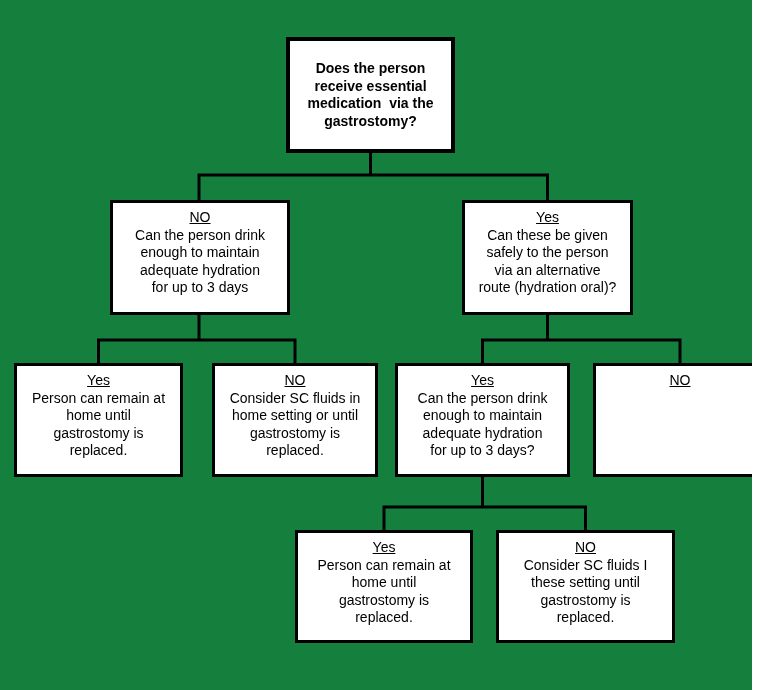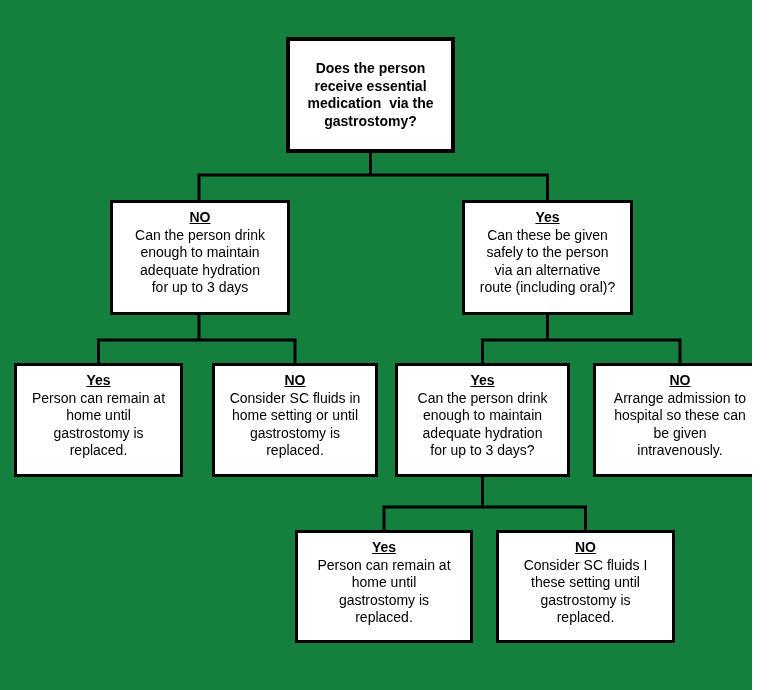--- a/index.html
+++ b/index.html
@@ -34,21 +34,21 @@
   }
   .node.root {
     border-width: 4px;
     display: flex;
     align-items: center;
     justify-content: center;
     padding: 0 2px;
     font-weight: bold;
   }
   .node-label {
-    font-weight: bold;
+    font-weight: normal;
     text-decoration: underline;
   }
   .node-text {
     white-space: pre-wrap;
   }
 </style>
 </head>
 <body>
 
 <div class="stage">
@@ -73,21 +73,21 @@
 enough to maintain
 adequate hydration
 for up to 3 days</div>
   </div>
 
   <div class="node" style="left:462px; top:200px; width:171px; height:115px;">
     <div class="node-label">Yes</div>
     <div class="node-text">Can these be given
 safely to the person
 via an alternative
-route (including oral)?</div>
+route (hydration oral)?</div>
   </div>
 
   <div class="node" style="left:14px; top:363px; width:169px; height:114px;">
     <div class="node-label">Yes</div>
     <div class="node-text">Person can remain at
 home until
 gastrostomy is
 replaced.</div>
   </div>
 
@@ -102,24 +102,20 @@
   <div class="node" style="left:395px; top:363px; width:175px; height:114px;">
     <div class="node-label">Yes</div>
     <div class="node-text">Can the person drink
 enough to maintain
 adequate hydration
 for up to 3 days?</div>
   </div>
 
   <div class="node" style="left:593px; top:363px; width:174px; height:114px;">
     <div class="node-label">NO</div>
-    <div class="node-text">Arrange admission to
-hospital so these can
-be given
-intravenously.</div>
   </div>
 
   <div class="node" style="left:295px; top:530px; width:178px; height:113px;">
     <div class="node-label">Yes</div>
     <div class="node-text">Person can remain at
 home until
 gastrostomy is
 replaced.</div>
   </div>
 

